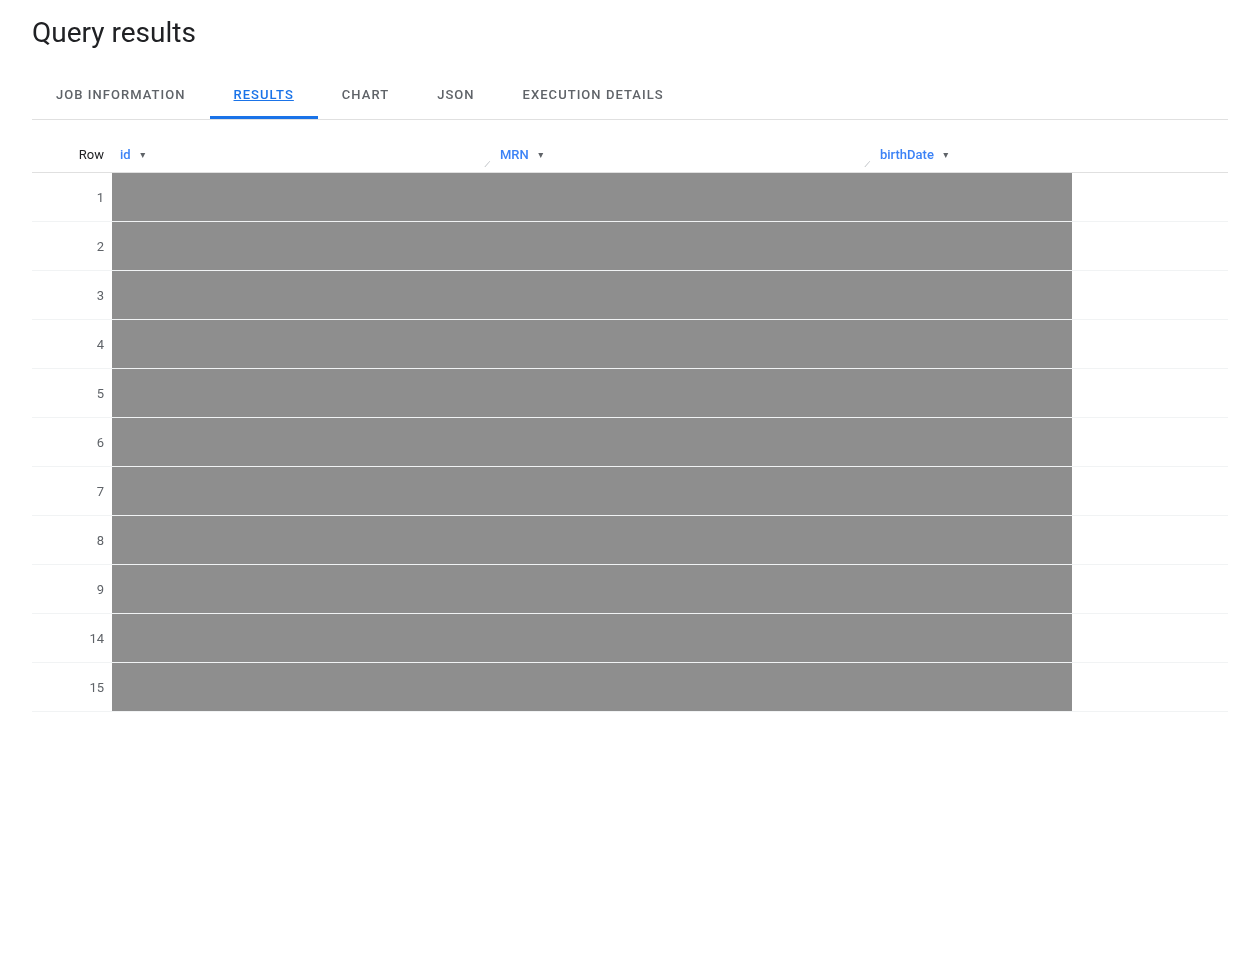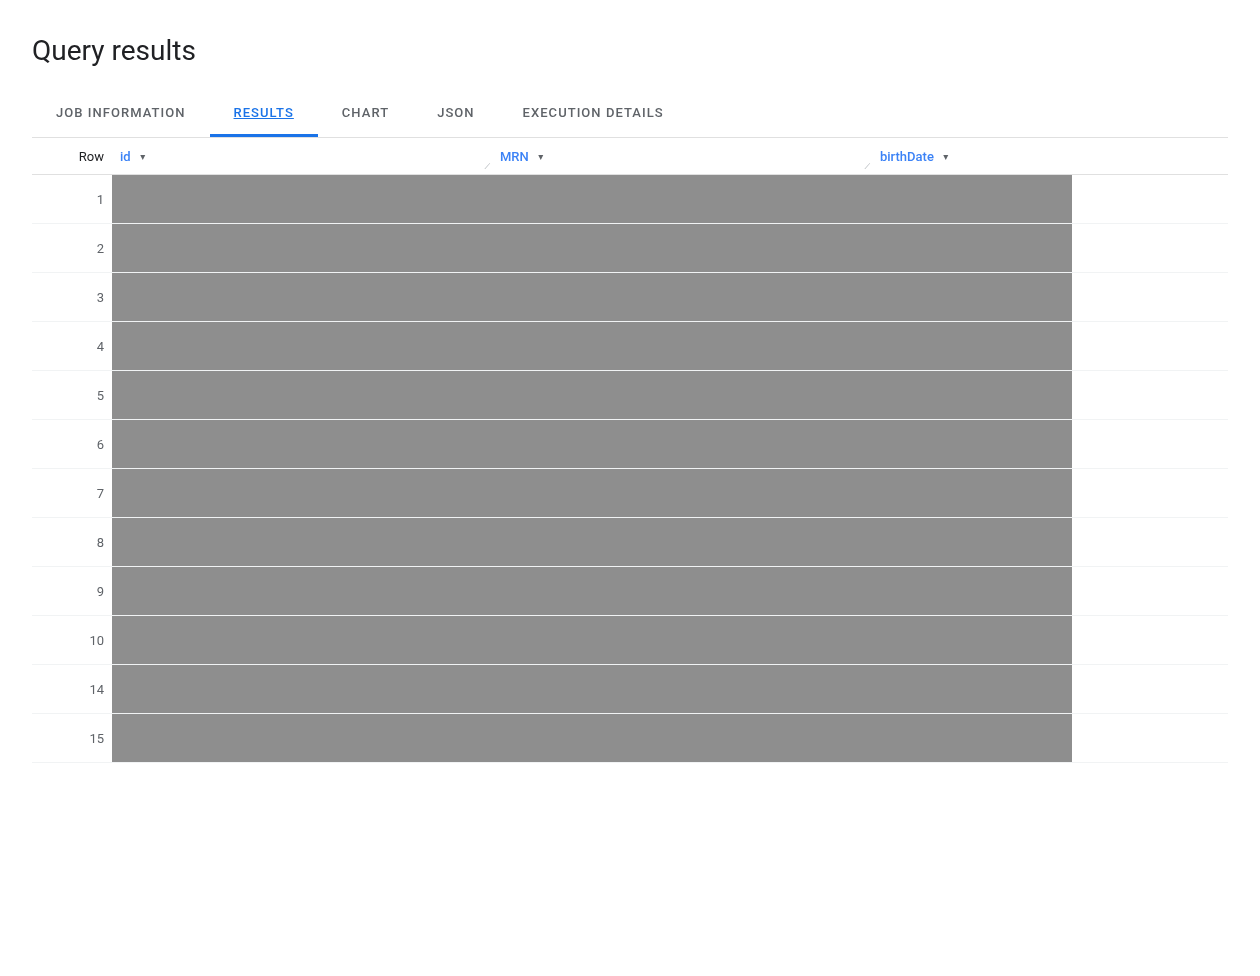--- a/index.html
+++ b/index.html
@@ -9,36 +9,36 @@
     }
 
     body {
       font-family: 'Roboto', Arial, sans-serif;
       background: #fff;
       color: #202124;
       font-size: 14px;
     }
 
     .page-container {
-      padding: 34px 32px;
+      padding: 16px 32px;
       width: 1260px;
       min-height: 976px;
     }
 
     .page-title {
       font-size: 28px;
       font-weight: 400;
       color: #202124;
       margin-bottom: 24px;
     }
 
     .tabs-bar {
       display: flex;
       border-bottom: 1px solid #e0e0e0;
-      margin-bottom: 0;
+      margin-bottom: 16px;
       text-align: right;
     }
 
     .tab {
       padding: 14px 24px;
       font-size: 13px;
       font-weight: 500;
       letter-spacing: 0.08em;
       color: #5f6368;
       cursor: pointer;
@@ -337,33 +337,20 @@
             </td>
             <td class="data-cell">
               <span class="cell-redacted"></span>
             </td>
             <td class="data-cell">
               <span class="cell-redacted"></span>
             </td>
             <td></td>
           </tr>
           <tr>
-            <td class="row-num">10</td>
-            <td class="data-cell">
-              <span class="cell-redacted"></span>
-            </td>
-            <td class="data-cell">
-              <span class="cell-redacted"></span>
-            </td>
-            <td class="data-cell">
-              <span class="cell-redacted"></span>
-            </td>
-            <td></td>
-          </tr>
-          <tr>
             <td class="row-num">14</td>
             <td class="data-cell">
               <span class="cell-redacted"></span>
             </td>
             <td class="data-cell">
               <span class="cell-redacted"></span>
             </td>
             <td class="data-cell">
               <span class="cell-redacted"></span>
             </td>

